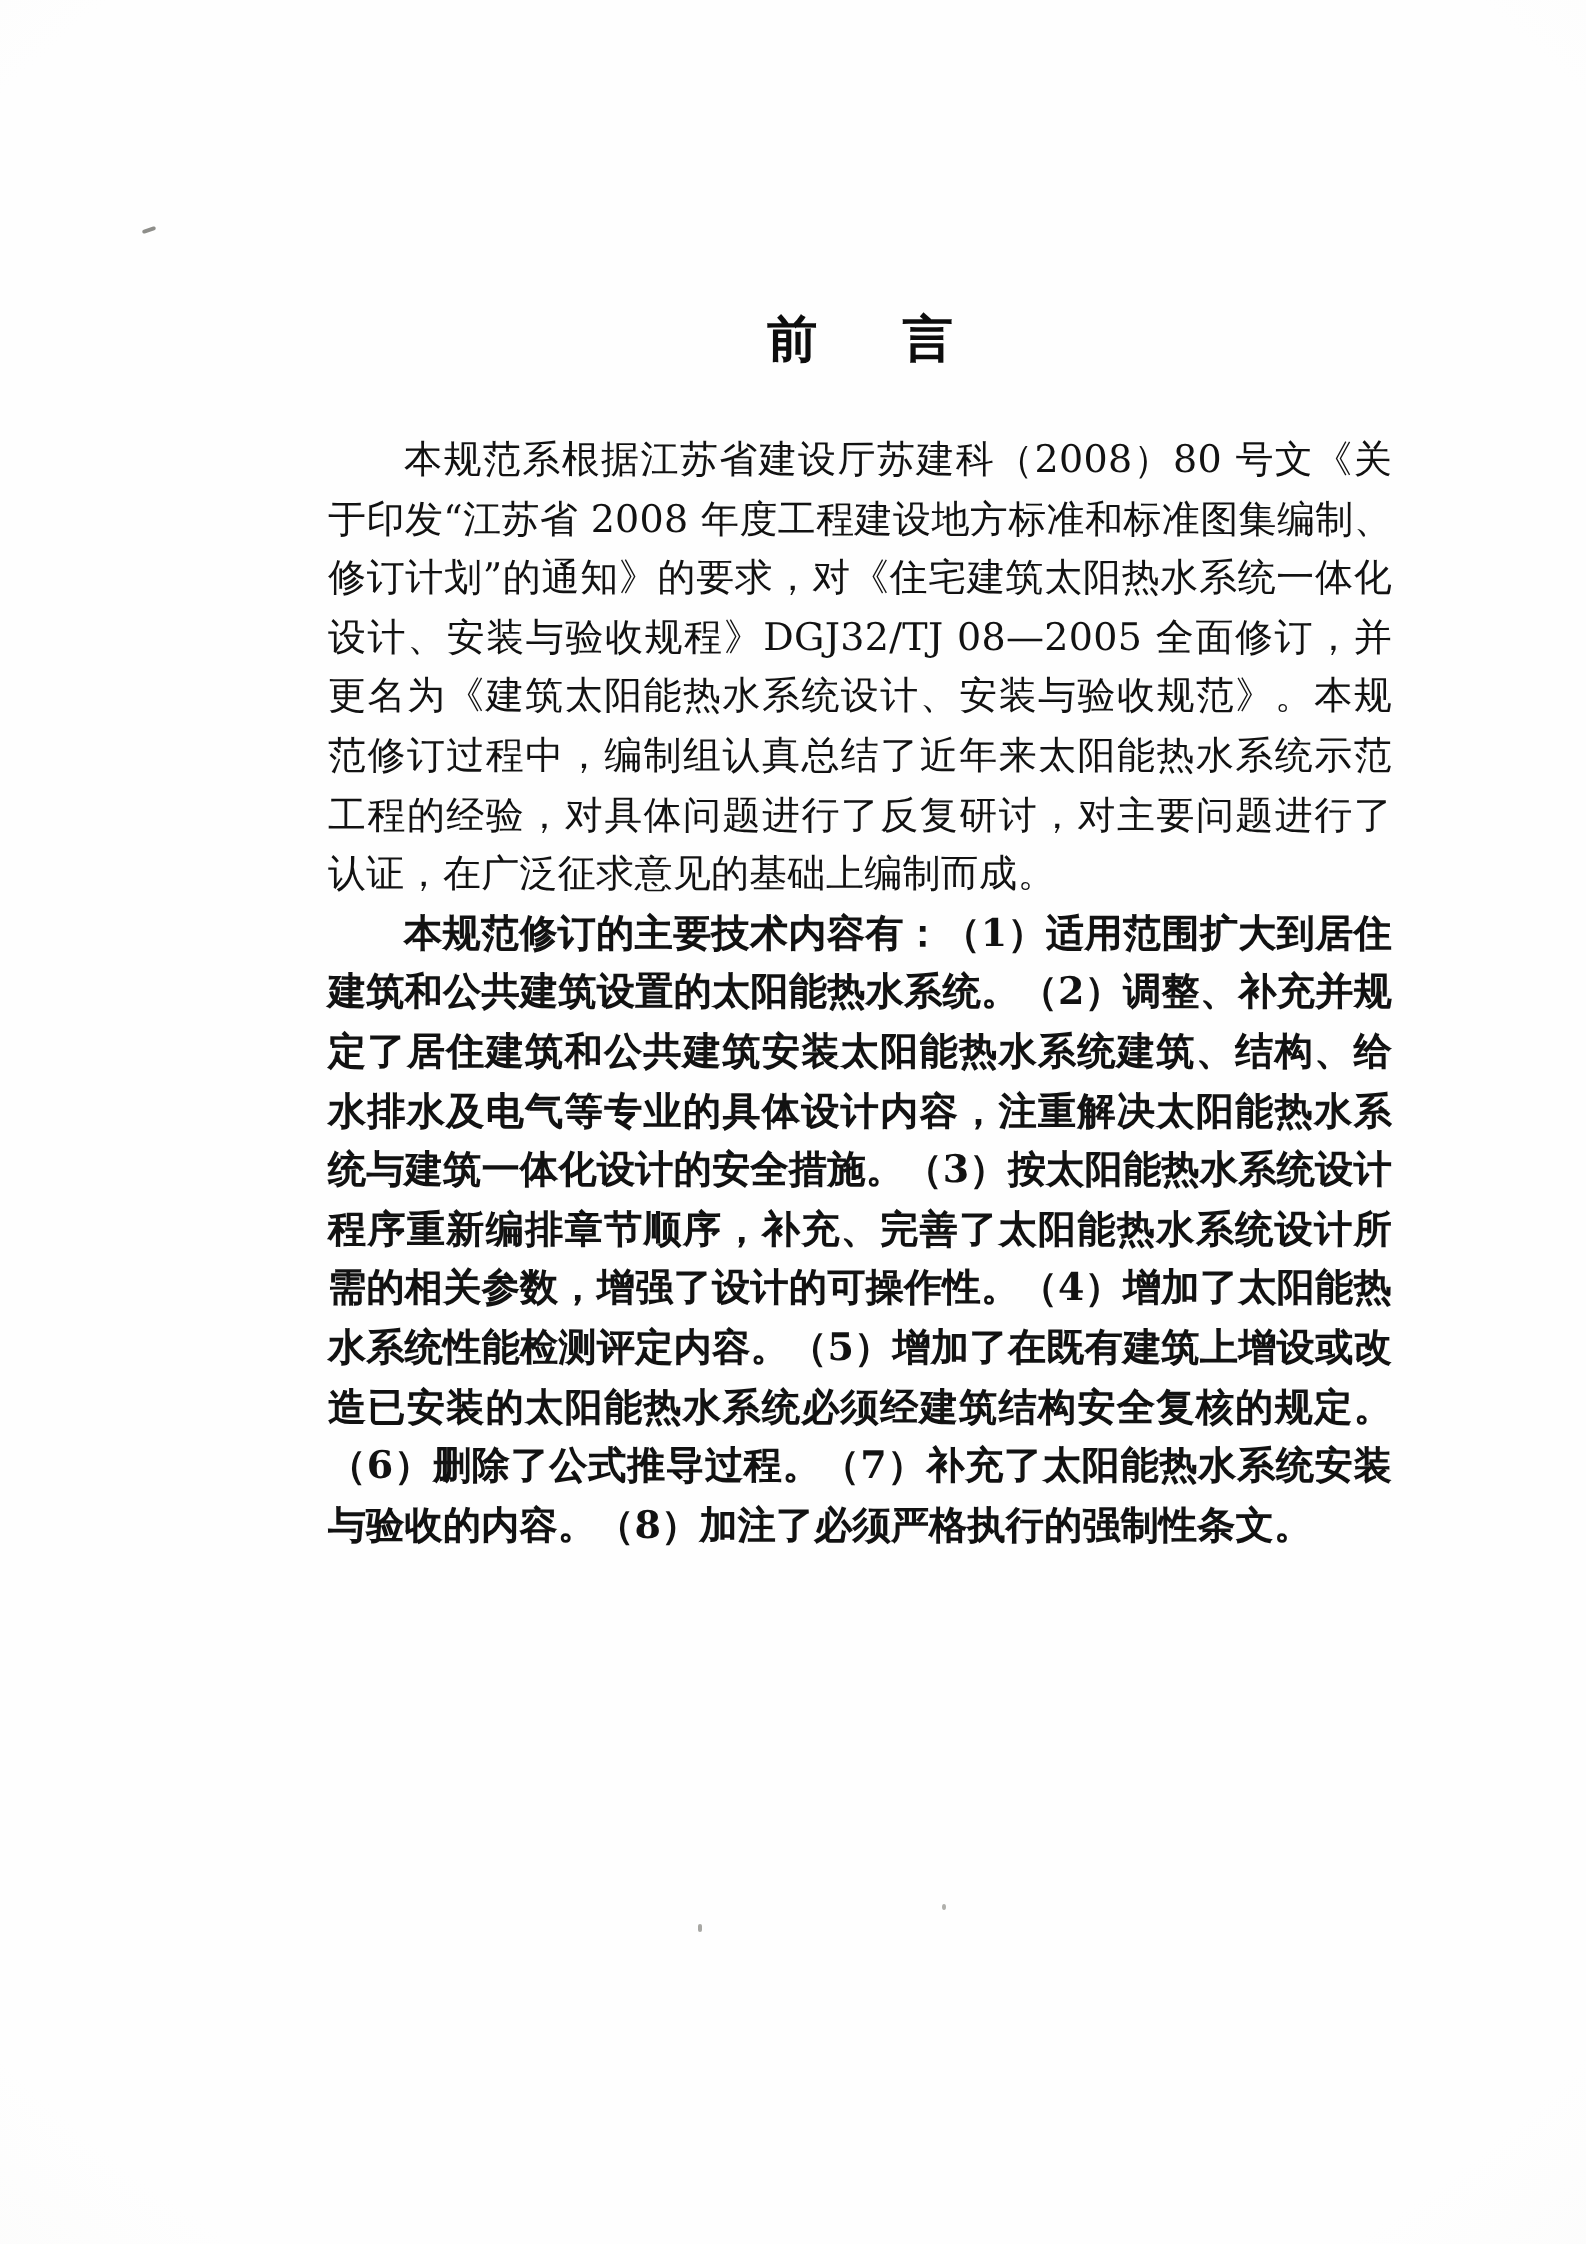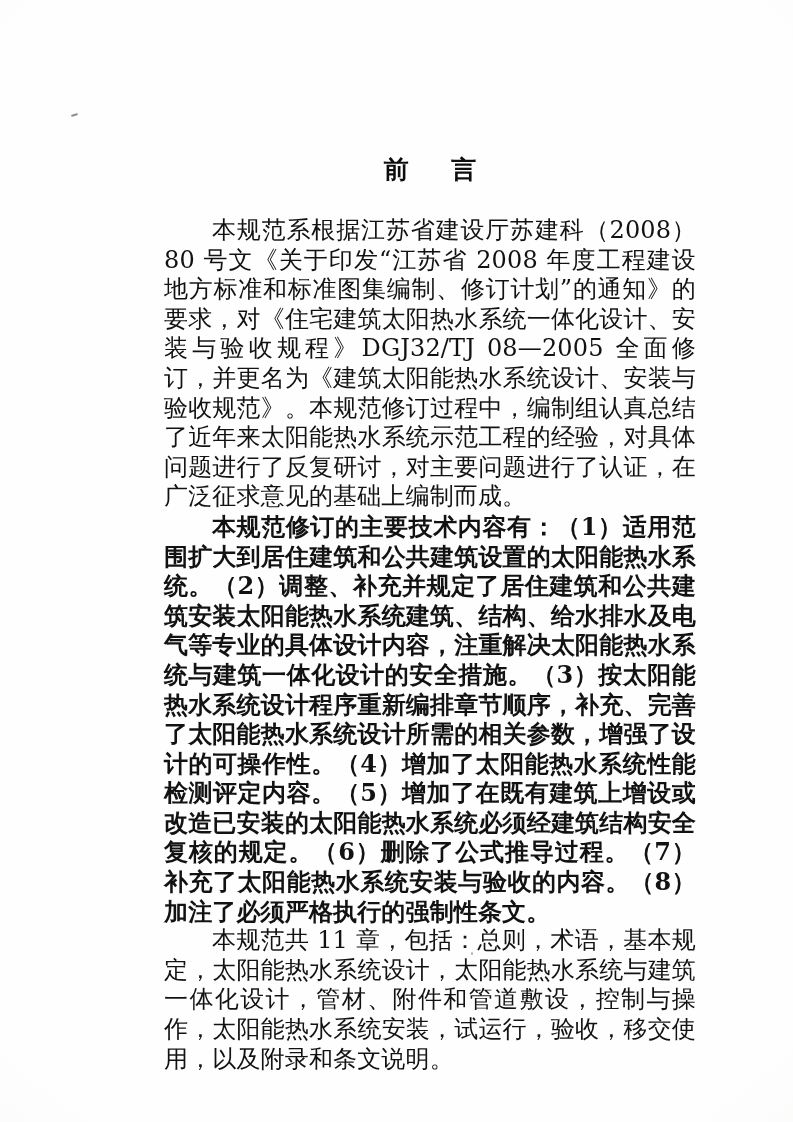--- a/index.html
+++ b/index.html
@@ -51,21 +51,21 @@
     text-indent: 17px;
     color: #0d0d0d;
     margin: 0;
     padding-top: 155px;
     line-height: 30px;
     font-family: "DejaVu Serif", "Liberation Serif", serif;
   }
 
   .para {
     margin: 0;
-    font-size: 24px;
+    font-size: 19px;
     line-height: 29.6px;
     color: #121212;
     text-align: justify;
     text-justify: inter-character;
     text-indent: 2em;
     letter-spacing: 0.15px;
     font-family: "DejaVu Serif", "Liberation Serif", serif;
     -webkit-font-smoothing: none;
   }
 
@@ -112,17 +112,16 @@
   <div class="speck" id="speck-3"></div>
 
   <div id="content">
 
     <h1 id="doc-title">前  言</h1>
 
     <p class="para" id="para-1">本规范系根据江苏省建设厅苏建科（2008）80 号文《关于印发“江苏省 2008 年度工程建设地方标准和标准图集编制、修订计划”的通知》的要求，对《住宅建筑太阳热水系统一体化设计、安装与验收规程》DGJ32/TJ 08—2005 全面修订，并更名为《建筑太阳能热水系统设计、安装与验收规范》。本规范修订过程中，编制组认真总结了近年来太阳能热水系统示范工程的经验，对具体问题进行了反复研讨，对主要问题进行了认证，在广泛征求意见的基础上编制而成。</p>
 
     <p class="para" id="para-2">本规范修订的主要技术内容有：（1）适用范围扩大到居住建筑和公共建筑设置的太阳能热水系统。（2）调整、补充并规定了居住建筑和公共建筑安装太阳能热水系统建筑、结构、给水排水及电气等专业的具体设计内容，注重解决太阳能热水系统与建筑一体化设计的安全措施。（3）按太阳能热水系统设计程序重新编排章节顺序，补充、完善了太阳能热水系统设计所需的相关参数，增强了设计的可操作性。（4）增加了太阳能热水系统性能检测评定内容。（5）增加了在既有建筑上增设或改造已安装的太阳能热水系统必须经建筑结构安全复核的规定。（6）删除了公式推导过程。（7）补充了太阳能热水系统安装与验收的内容。（8）加注了必须严格执行的强制性条文。</p>
 
-    <p class="para" id="para-3">本规范共 11 章，包括：总则，术语，基本规定，太阳能热水系统设计，太阳能热水系统与建筑一体化设计，管材、附件和管道敷设，控制与操作，太阳能热水系统安装，试运行，验收，移交使用，以及附录和条文说明。</p>
 
 
   </div>
 </div>
 
 </body></html>

